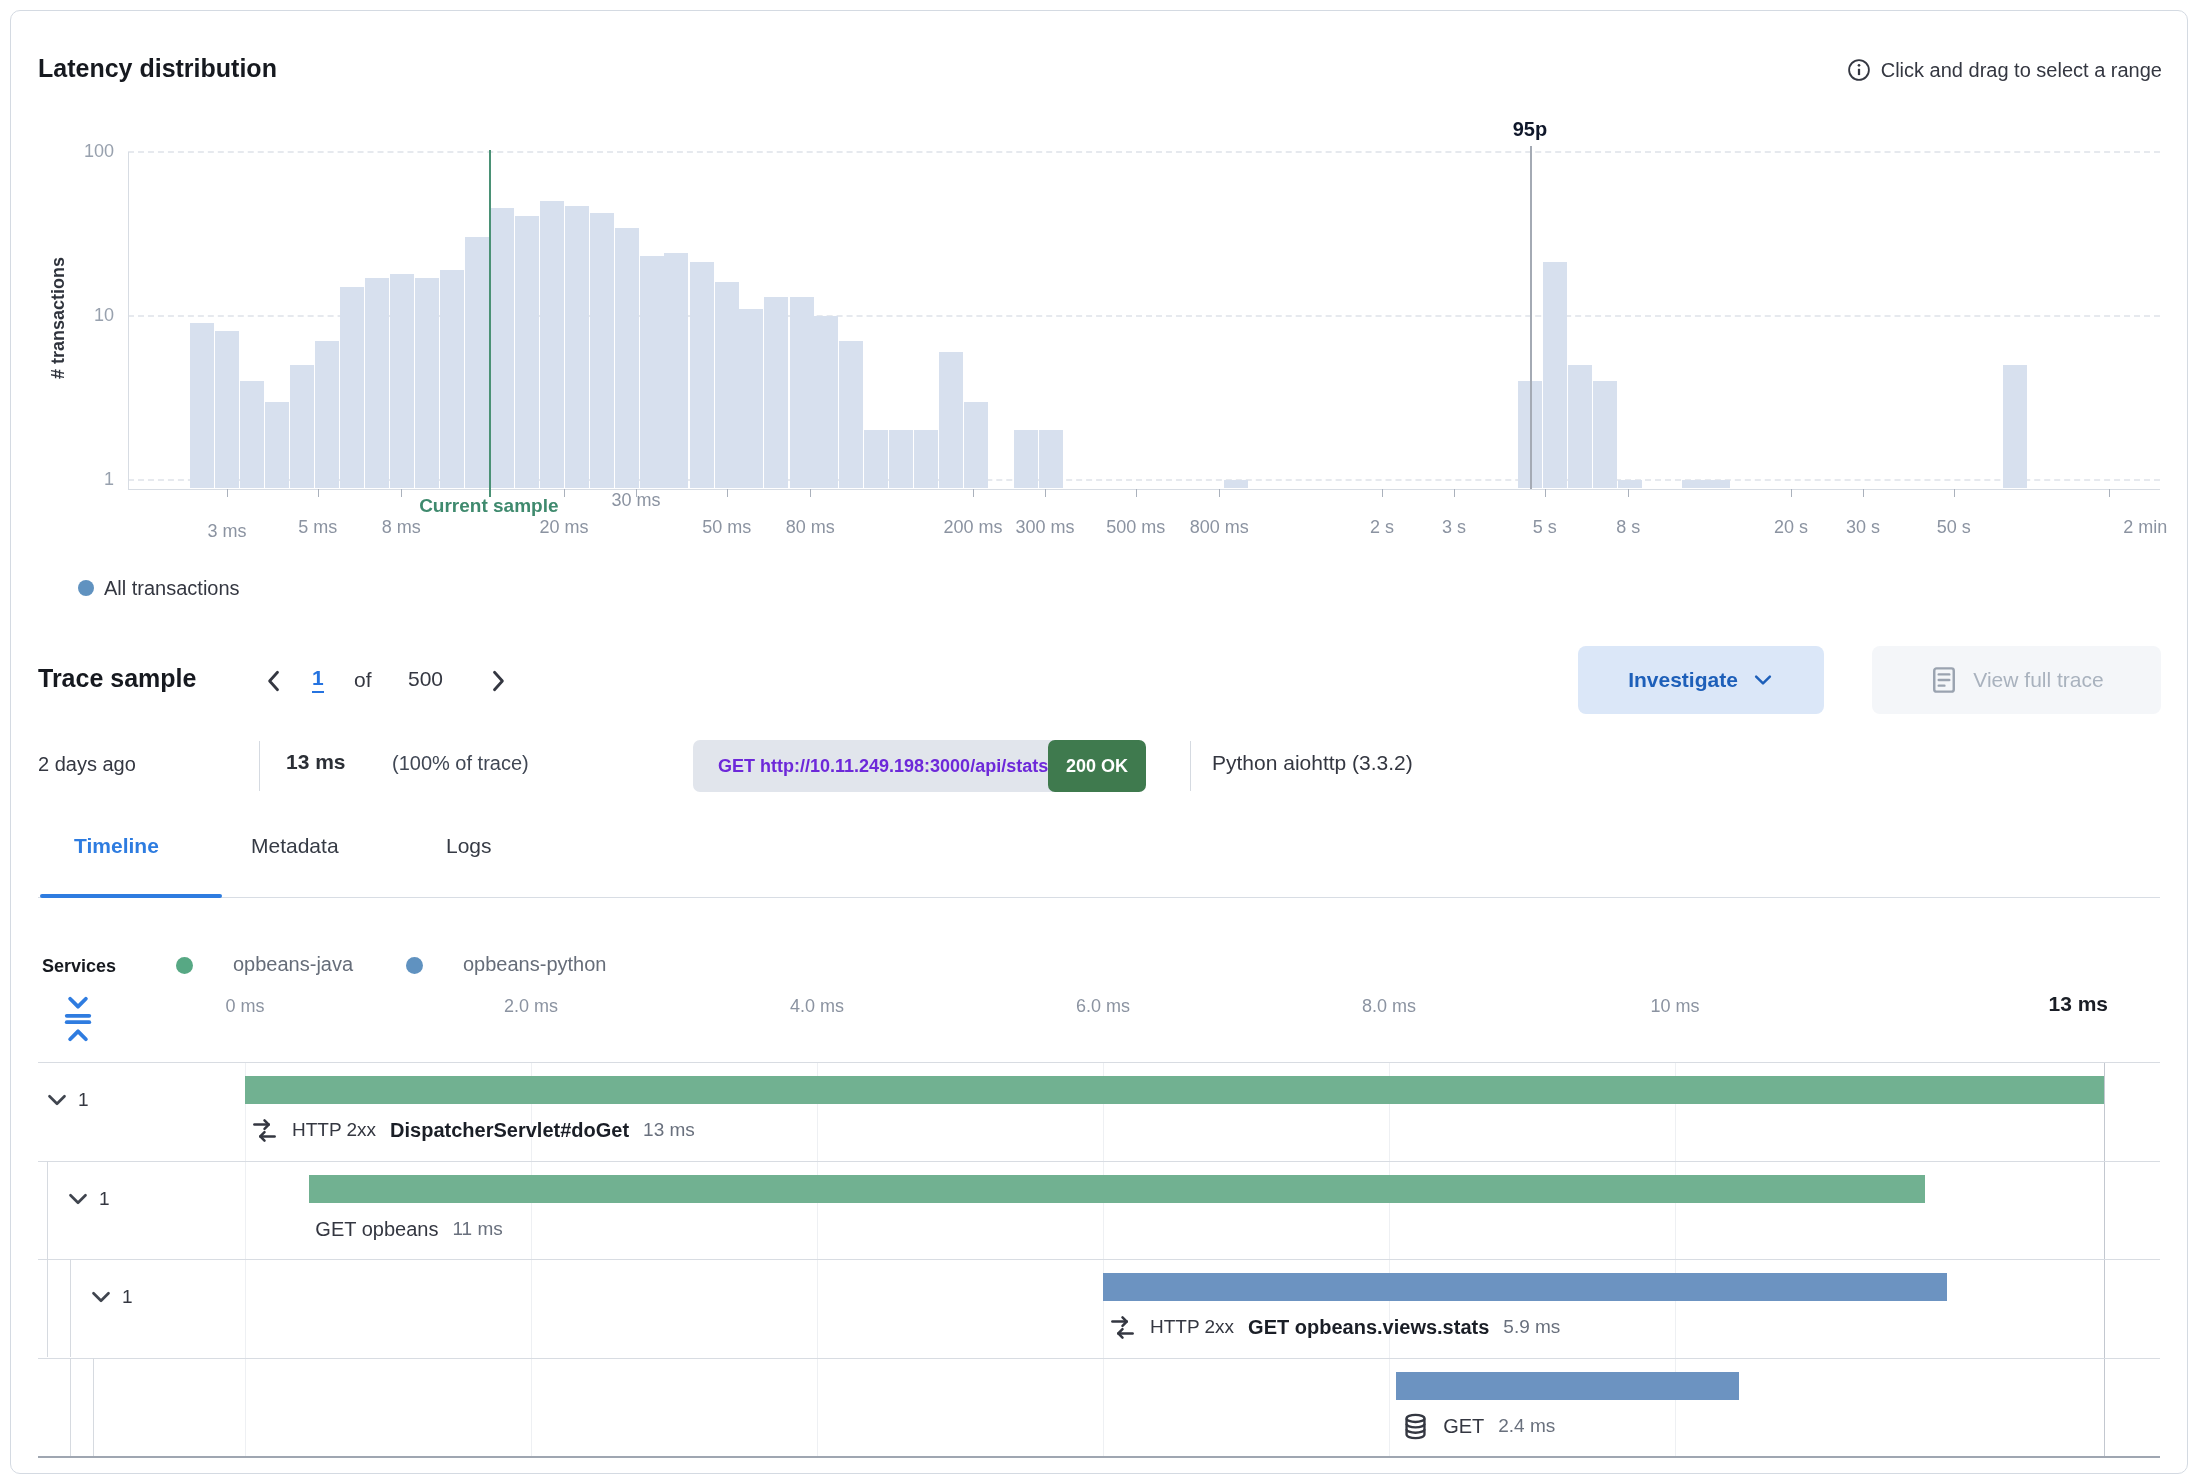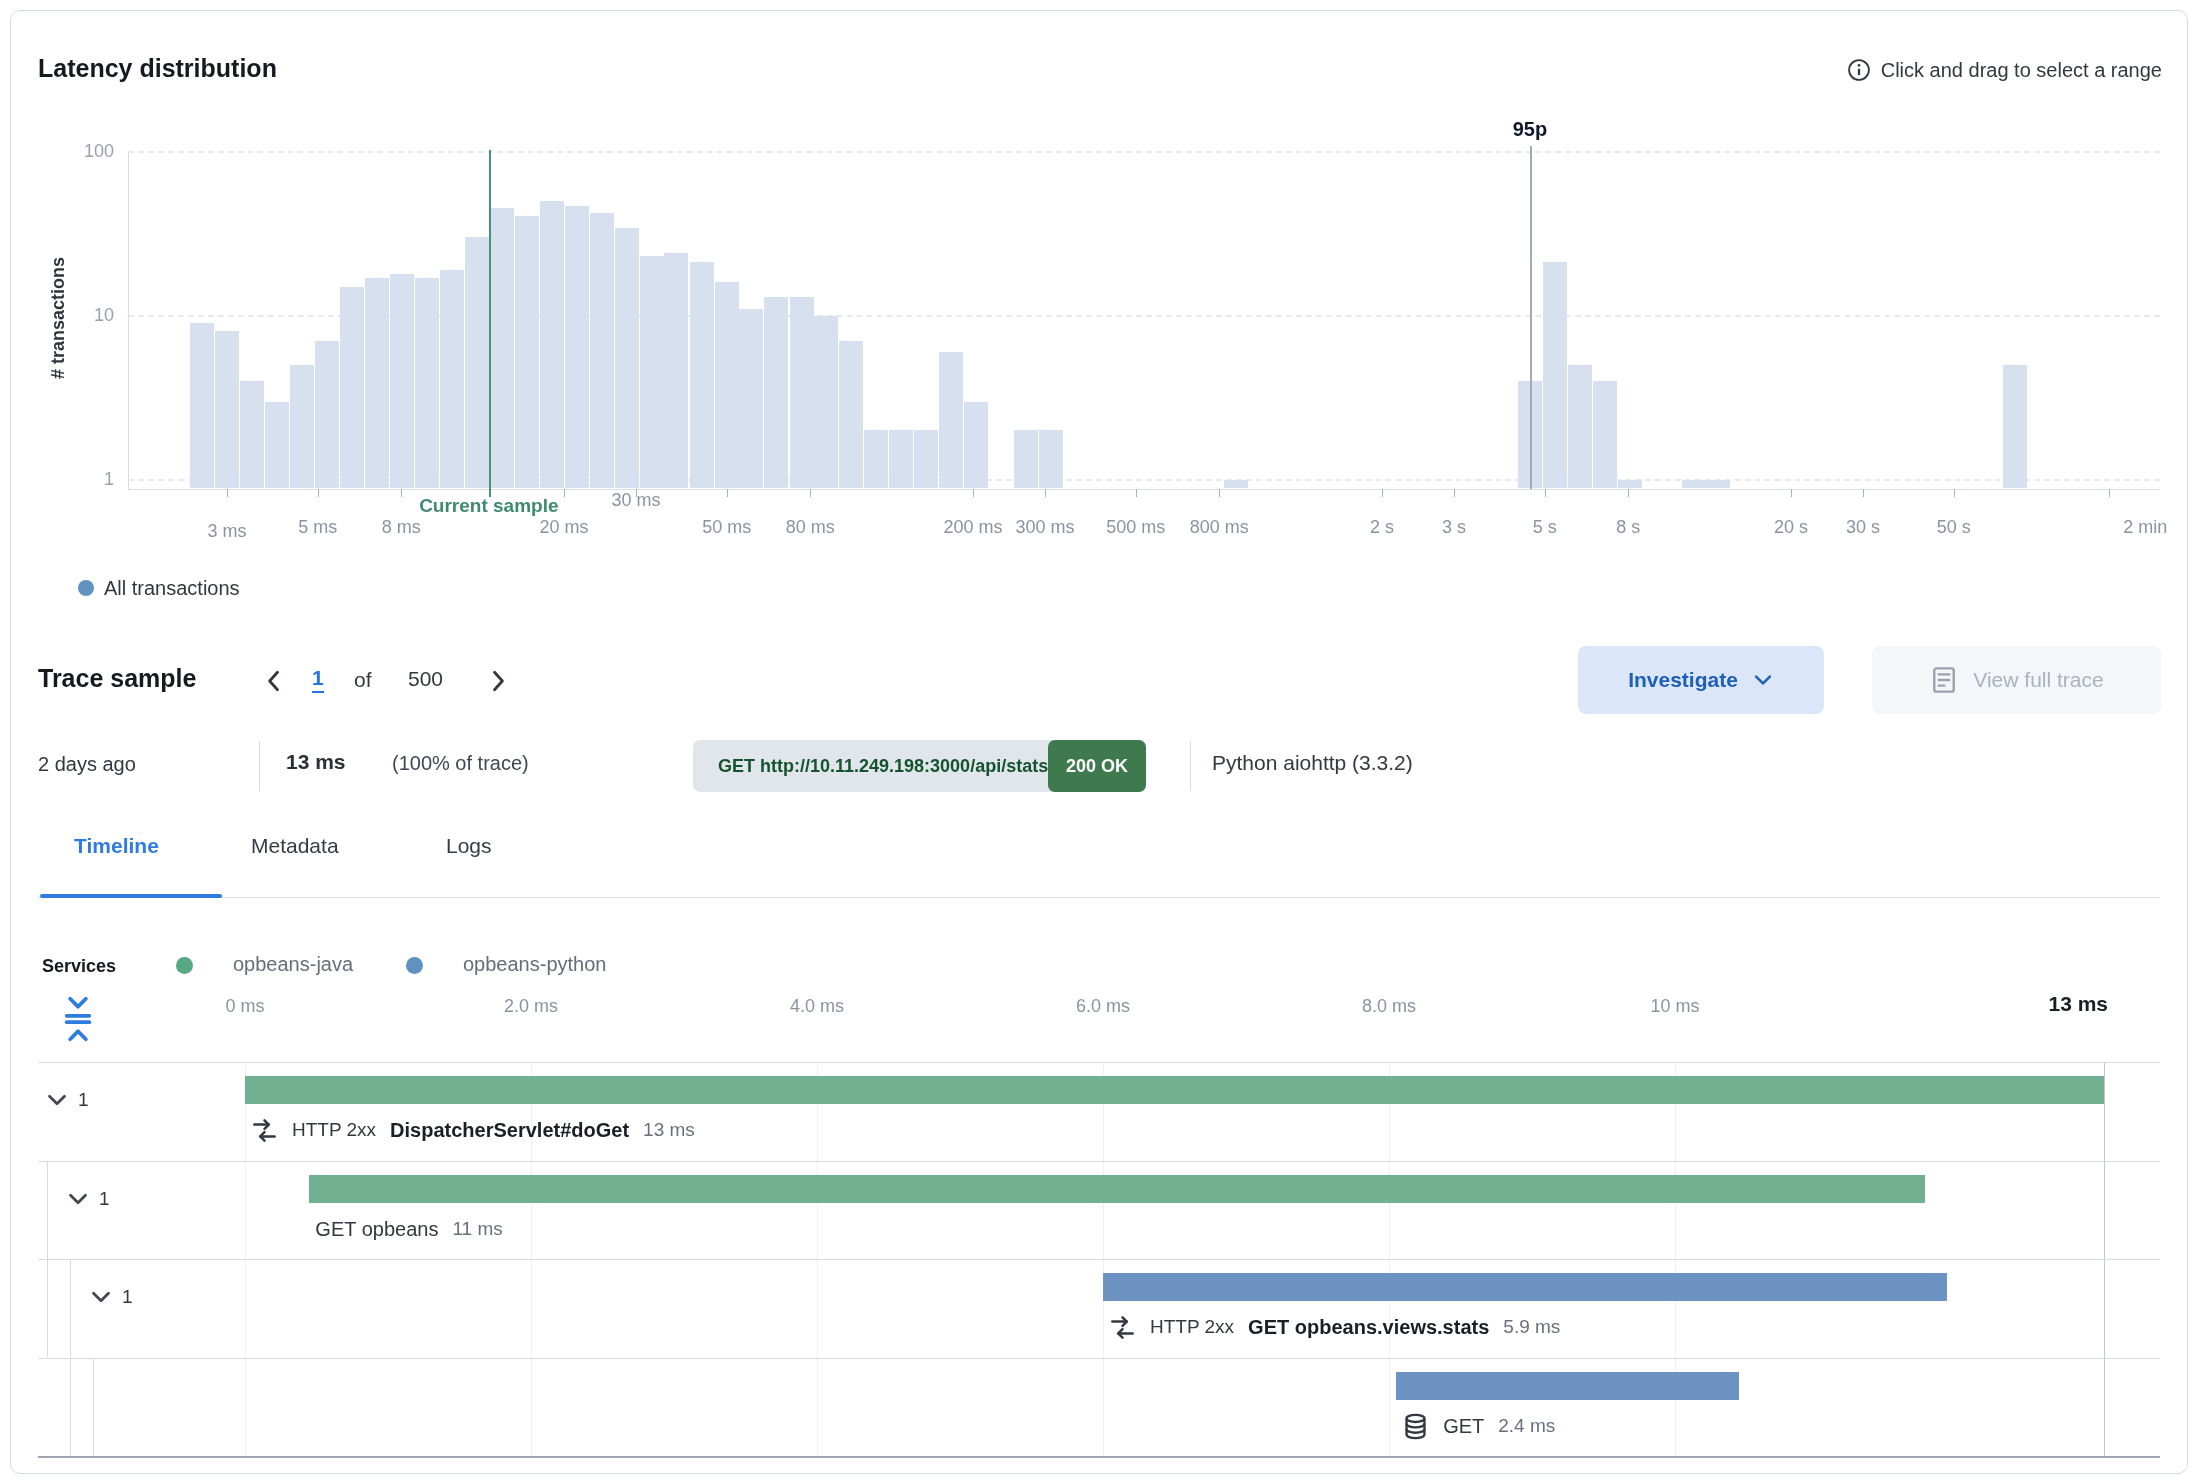--- a/index.html
+++ b/index.html
@@ -18,21 +18,21 @@
   .cs-label{position:absolute;transform:translateX(-50%);font-size:19px;font-weight:700;color:#3f8a6e;white-space:nowrap;}
   .p95-label{position:absolute;transform:translateX(-50%);font-size:20px;font-weight:700;color:#0f172a;}
   .legend-dot{width:16px;height:16px;border-radius:50%;}
   .pager{font-size:21px;color:#343741;}
   .pgnum{font-size:21px;font-weight:600;color:#2573e0;border-bottom:2px solid #2573e0;padding-bottom:1px;}
   .btn{display:flex;align-items:center;justify-content:center;gap:14px;border-radius:8px;font-size:21px;text-align:center;}
   .btn-primary{background:#dbe7f8;color:#1d5fb9;font-weight:600;}
   .btn-disabled{background:#f4f6f9;color:#a9b2be;font-weight:500;}
   .vdiv{width:1px;background:#d5dae1;}
   .pill{display:flex;align-items:center;border-radius:7px;font-weight:600;font-size:18px;padding:0 18px;height:52px;}
-  .pill-req{background:#e1e5ec;color:#14532d;padding-left:25px;}
+  .pill-req{background:#e1e5ec;color:#6d28d9;padding-left:25px;}
   .pill-ok{background:#3f7a4e;color:#fff;}
   .txt{font-size:20px;color:#343741;}
   .tab{font-size:21px;font-weight:500;color:#363b45;}
   .tab.active{color:#2e7ce0;font-weight:600;}
   .svc-label{font-size:18px;font-weight:700;color:#16191f;}
   .svc-name{font-size:20px;color:#666d79;margin-left:22px;}
   .wf-grid{position:absolute;width:1px;background:#eef0f3;}
   .wf-grid.strong{background:#c3c8d0;}
   .wf-hline{position:absolute;height:1px;background:#d8dce2;}
   .wf-bar{position:absolute;height:28px;}

